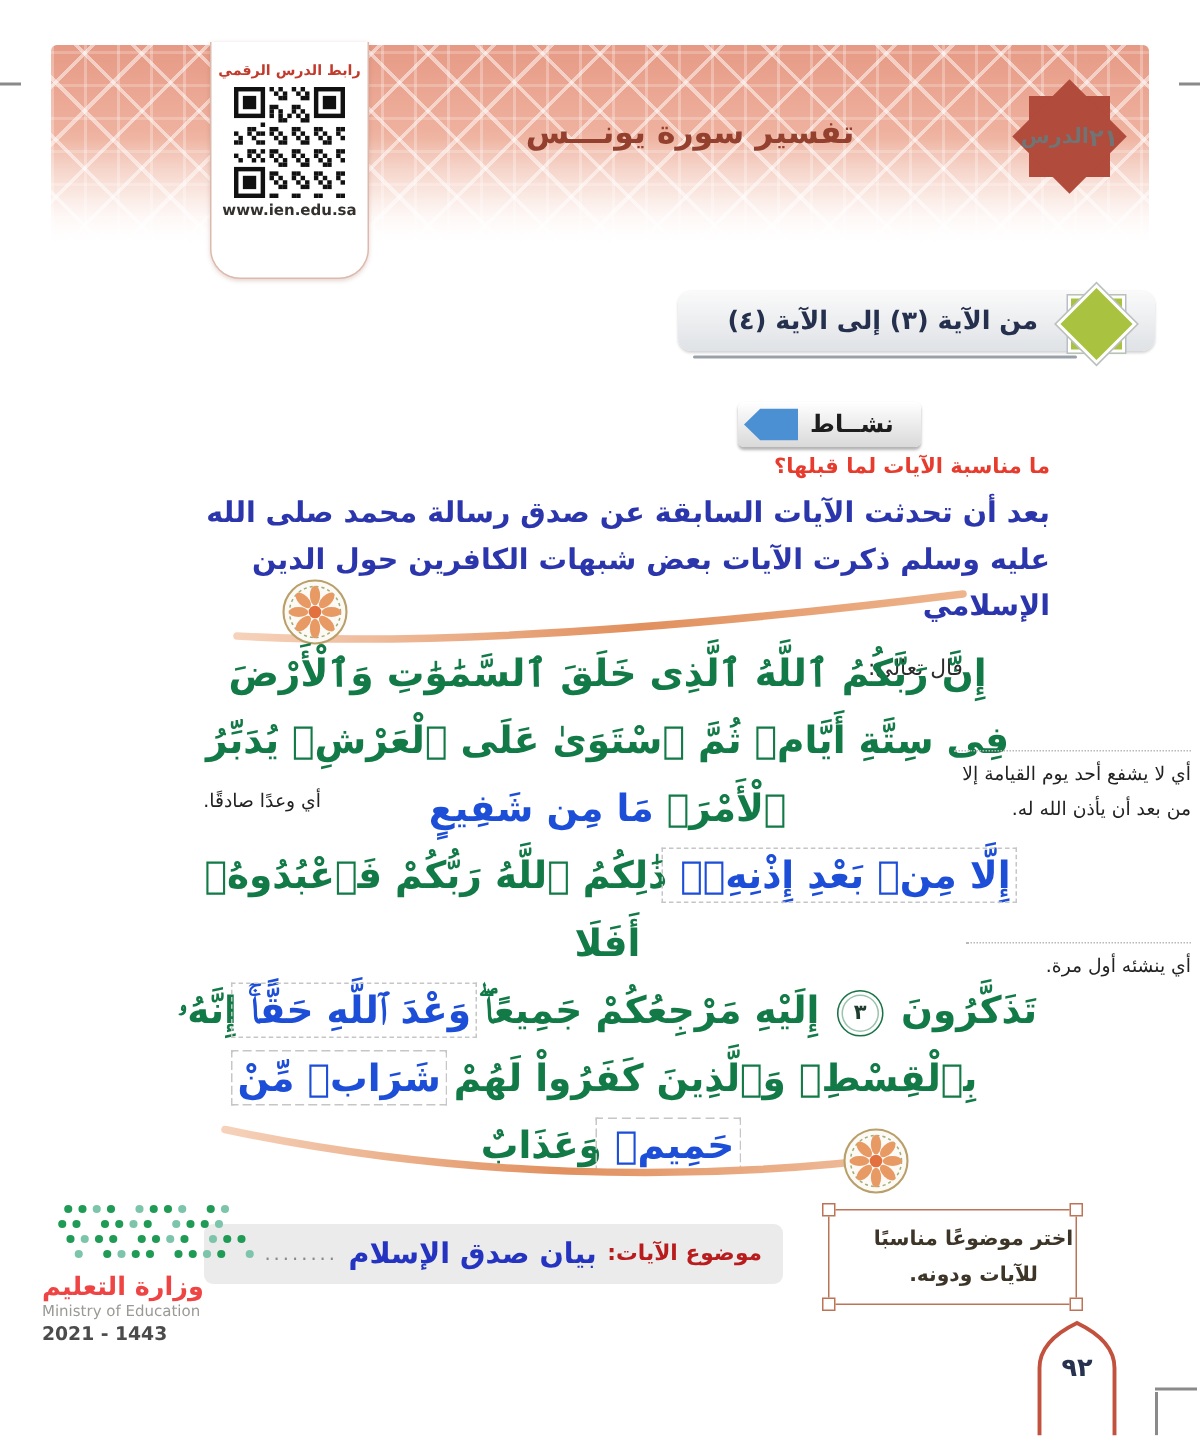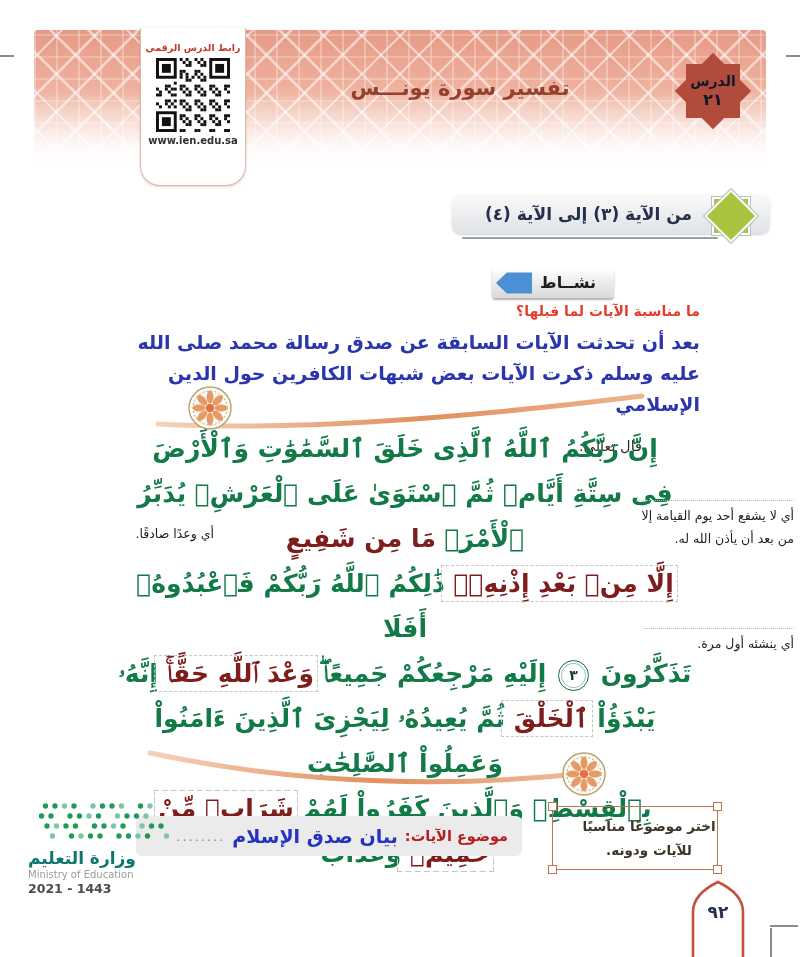--- a/index.html
+++ b/index.html
@@ -19,22 +19,22 @@
     border:1px solid #dcb9ac;border-top:none;border-radius:0 0 20px 20px;
     box-shadow:0 1px 3px rgba(150,90,70,.25);text-align:center;padding-top:14px;box-sizing:border-box;}
   .qr-label{color:#c23a2b;font-size:9.5px;font-weight:bold;}
   .qr-svg{margin:5px auto 3px auto;display:block;}
   .qr-url{color:#33302e;font-size:10px;font-weight:bold;}
   .page-title{position:absolute;left:300px;width:320px;top:76px;text-align:center;
     color:#94402f;font-size:21px;font-weight:bold;letter-spacing:.5px;}
   .lesson-badge{position:absolute;left:674px;top:52px;width:78px;height:78px;}
   .lesson-badge .sq{position:absolute;left:12px;top:12px;width:54px;height:54px;background:#b14b3b;}
   .lesson-badge .sq.r45{transform:rotate(45deg);}
-  .lesson-badge .txt{position:absolute;inset:0;display:flex;flex-direction:column;align-items:center;
-    justify-content:center;color:#0f172a;font-weight:bold;z-index:2;}
+  .lesson-badge .txt{position:absolute;inset:0;display:flex;flex-direction:row;align-items:center;
+    justify-content:center;color:#737373;font-weight:bold;z-index:2;}
   .lesson-badge .l1{font-size:14px;line-height:17px;}
   .lesson-badge .l2{font-size:16px;line-height:19px;}
   
   .crop{position:absolute;background:#8a8a8a;}
   
   .section-heading{position:absolute;left:452px;right:30px;top:194px;height:40px;
     background:linear-gradient(180deg,#fafafa,#dfe2e6);border-radius:9px;
     box-shadow:0 1px 2px rgba(0,0,0,.18);}
   .section-heading .txt{position:absolute;right:78px;left:14px;top:0;height:40px;line-height:40px;
     text-align:right;color:#24304e;font-weight:bold;font-size:17px;direction:rtl;}
@@ -57,42 +57,42 @@
   .activity-answer{position:absolute;right:100px;left:95px;top:327px;direction:rtl;text-align:right;
     color:#2b35ac;font-weight:bold;font-size:19px;line-height:31px;}
   
   .divider{position:absolute;}
   .medallion{position:absolute;width:48px;height:48px;}
   
   .quran-intro{position:absolute;right:158px;top:438px;color:#2b2b2b;font-size:14.5px;direction:rtl;}
   .verse-block{position:absolute;left:118px;right:108px;top:426px;direction:rtl;text-align:center;
     font-size:25px;line-height:45px;color:#127a46;font-weight:bold;}
   .qgreen{color:#127a46;}
-  .qred{color:#7f1d1d;}
+  .qred{color:#1d4ed8;}
   .seg-dashed{outline:1px dashed #c6c6c6;outline-offset:3px;}
   .vnum{display:inline-flex;width:29px;height:29px;border:1.6px solid #177245;border-radius:50%;
     align-items:center;justify-content:center;font-size:14px;color:#1e3d2f;vertical-align:middle;
     box-shadow:inset 0 0 0 2px #fff,inset 0 0 0 3px #9cc3ae;margin:0 3px;}
   
   .mnote{position:absolute;font-size:12.5px;line-height:23px;color:#222;direction:rtl;text-align:right;}
   .mnote.dotted-top{border-top:1px dotted #b9b9b9;padding-top:3px;}
   
   .choose-box{position:absolute;left:552px;width:136px;top:806px;height:62px;border:1.5px solid #bd7356;
     display:flex;flex-direction:column;align-items:center;justify-content:center;direction:rtl;
     color:#3d3528;font-weight:bold;font-size:13.5px;line-height:24px;text-align:center;padding-left:28px;}
   .choose-box .corner{position:absolute;width:7px;height:7px;border:1.5px solid #bd7356;background:#fff;}
   .corner.tl{left:-5px;top:-5px;}  .corner.tr{right:-5px;top:-5px;}
   .corner.bl{left:-5px;bottom:-5px;} .corner.br{right:-5px;bottom:-5px;}
   .topic-bar{position:absolute;left:136px;width:386px;top:816px;height:40px;background:#ebebeb;
     border-radius:6px;direction:rtl;display:flex;align-items:center;padding:0 14px;box-sizing:border-box;gap:7px;}
   .topic-label{color:#b91c1c;font-weight:bold;font-size:14.5px;white-space:nowrap;}
   .topic-answer{color:#2433c0;font-weight:bold;font-size:19px;white-space:nowrap;}
   .topic-dots{color:#8a8a8a;font-size:13px;letter-spacing:2px;overflow:hidden;white-space:nowrap;}
   .ministry{position:absolute;left:28px;top:800px;width:190px;}
-  .ministry .name-ar{color:#0f766e;font-weight:bold;font-size:17px;margin-top:2px;letter-spacing:1px;}
+  .ministry .name-ar{color:#ef4444;font-weight:bold;font-size:17px;margin-top:2px;letter-spacing:1px;}
   .ministry .name-en{color:#9a9a96;font-size:10px;margin-top:1px;}
   .ministry .years{color:#4b4b4b;font-size:12.5px;font-weight:bold;margin-top:1px;}
   .page-arch{position:absolute;left:688px;top:876px;width:60px;height:85px;}
   .page-arch .num{position:absolute;left:0;right:0;top:26px;text-align:center;color:#27324e;
     font-weight:bold;font-size:17px;}
 </style>
 </head>
 <body>
 
 <div class="page">
@@ -317,21 +317,20 @@
       <ellipse cx="24" cy="13" rx="3.4" ry="6.5" fill="#e89a64" transform="rotate(315 24 24)"></ellipse>
       <circle cx="24" cy="24" r="4.2" fill="#e2713f"></circle>
     </svg>
 
   <div class="quran-intro">قال تعالى:</div>
   <div class="verse-block" id="verse-block">
       <div><span class="qgreen">إِنَّ رَبَّكُمُ ٱللَّهُ ٱلَّذِى خَلَقَ ٱلسَّمَٰوَٰتِ وَٱلْأَرْضَ</span></div>
       <div><span class="qgreen">فِى سِتَّةِ أَيَّامٖ ثُمَّ ٱسْتَوَىٰ عَلَى ٱلْعَرْشِۖ يُدَبِّرُ ٱلْأَمْرَۖ </span><span class="qred">مَا مِن شَفِيعٍ</span></div>
       <div><span class="qred seg-dashed">إِلَّا مِنۢ بَعْدِ إِذْنِهِۦۚ </span><span class="qgreen">ذَٰلِكُمُ ٱللَّهُ رَبُّكُمْ فَٱعْبُدُوهُۚ أَفَلَا</span></div>
       <div><span class="qgreen">تَذَكَّرُونَ </span><span class="vnum">٣</span><span class="qgreen"> إِلَيْهِ مَرْجِعُكُمْ جَمِيعًاۖ </span><span class="qred seg-dashed">وَعْدَ ٱللَّهِ حَقًّاۚ </span><span class="qgreen">إِنَّهُۥ</span></div>
-      <div><span class="qgreen">يَبْدَؤُاْ </span><span class="qred seg-dashed">ٱلْخَلْقَ </span><span class="qgreen">ثُمَّ يُعِيدُهُۥ لِيَجْزِىَ ٱلَّذِينَ ءَامَنُواْ وَعَمِلُواْ ٱلصَّٰلِحَٰتِ</span></div>
       <div><span class="qgreen">بِٱلْقِسْطِۚ وَٱلَّذِينَ كَفَرُواْ لَهُمْ </span><span class="qred seg-dashed">شَرَابٞ مِّنْ حَمِيمٖ </span><span class="qgreen">وَعَذَابٌ</span></div>
     </div>
 
   <div class="mnote dotted-top" style="right:6px;top:500px;width:158px;">أي لا يشفع أحد يوم القيامة إلا من بعد أن يأذن الله له.</div>
   <div class="mnote dotted-top" style="right:6px;top:628px;width:150px;">أي ينشئه أول مرة.</div>
   <div class="mnote" style="left:96px;top:522px;width:118px;">أي وعدًا صادقًا.</div>
 
   <svg class="divider" style="left:140px;top:745px;" width="470" height="48" viewBox="0 0 470 48">
     <defs>
         <linearGradient id="sw2" x1="0" y1="0" x2="1" y2="0">

